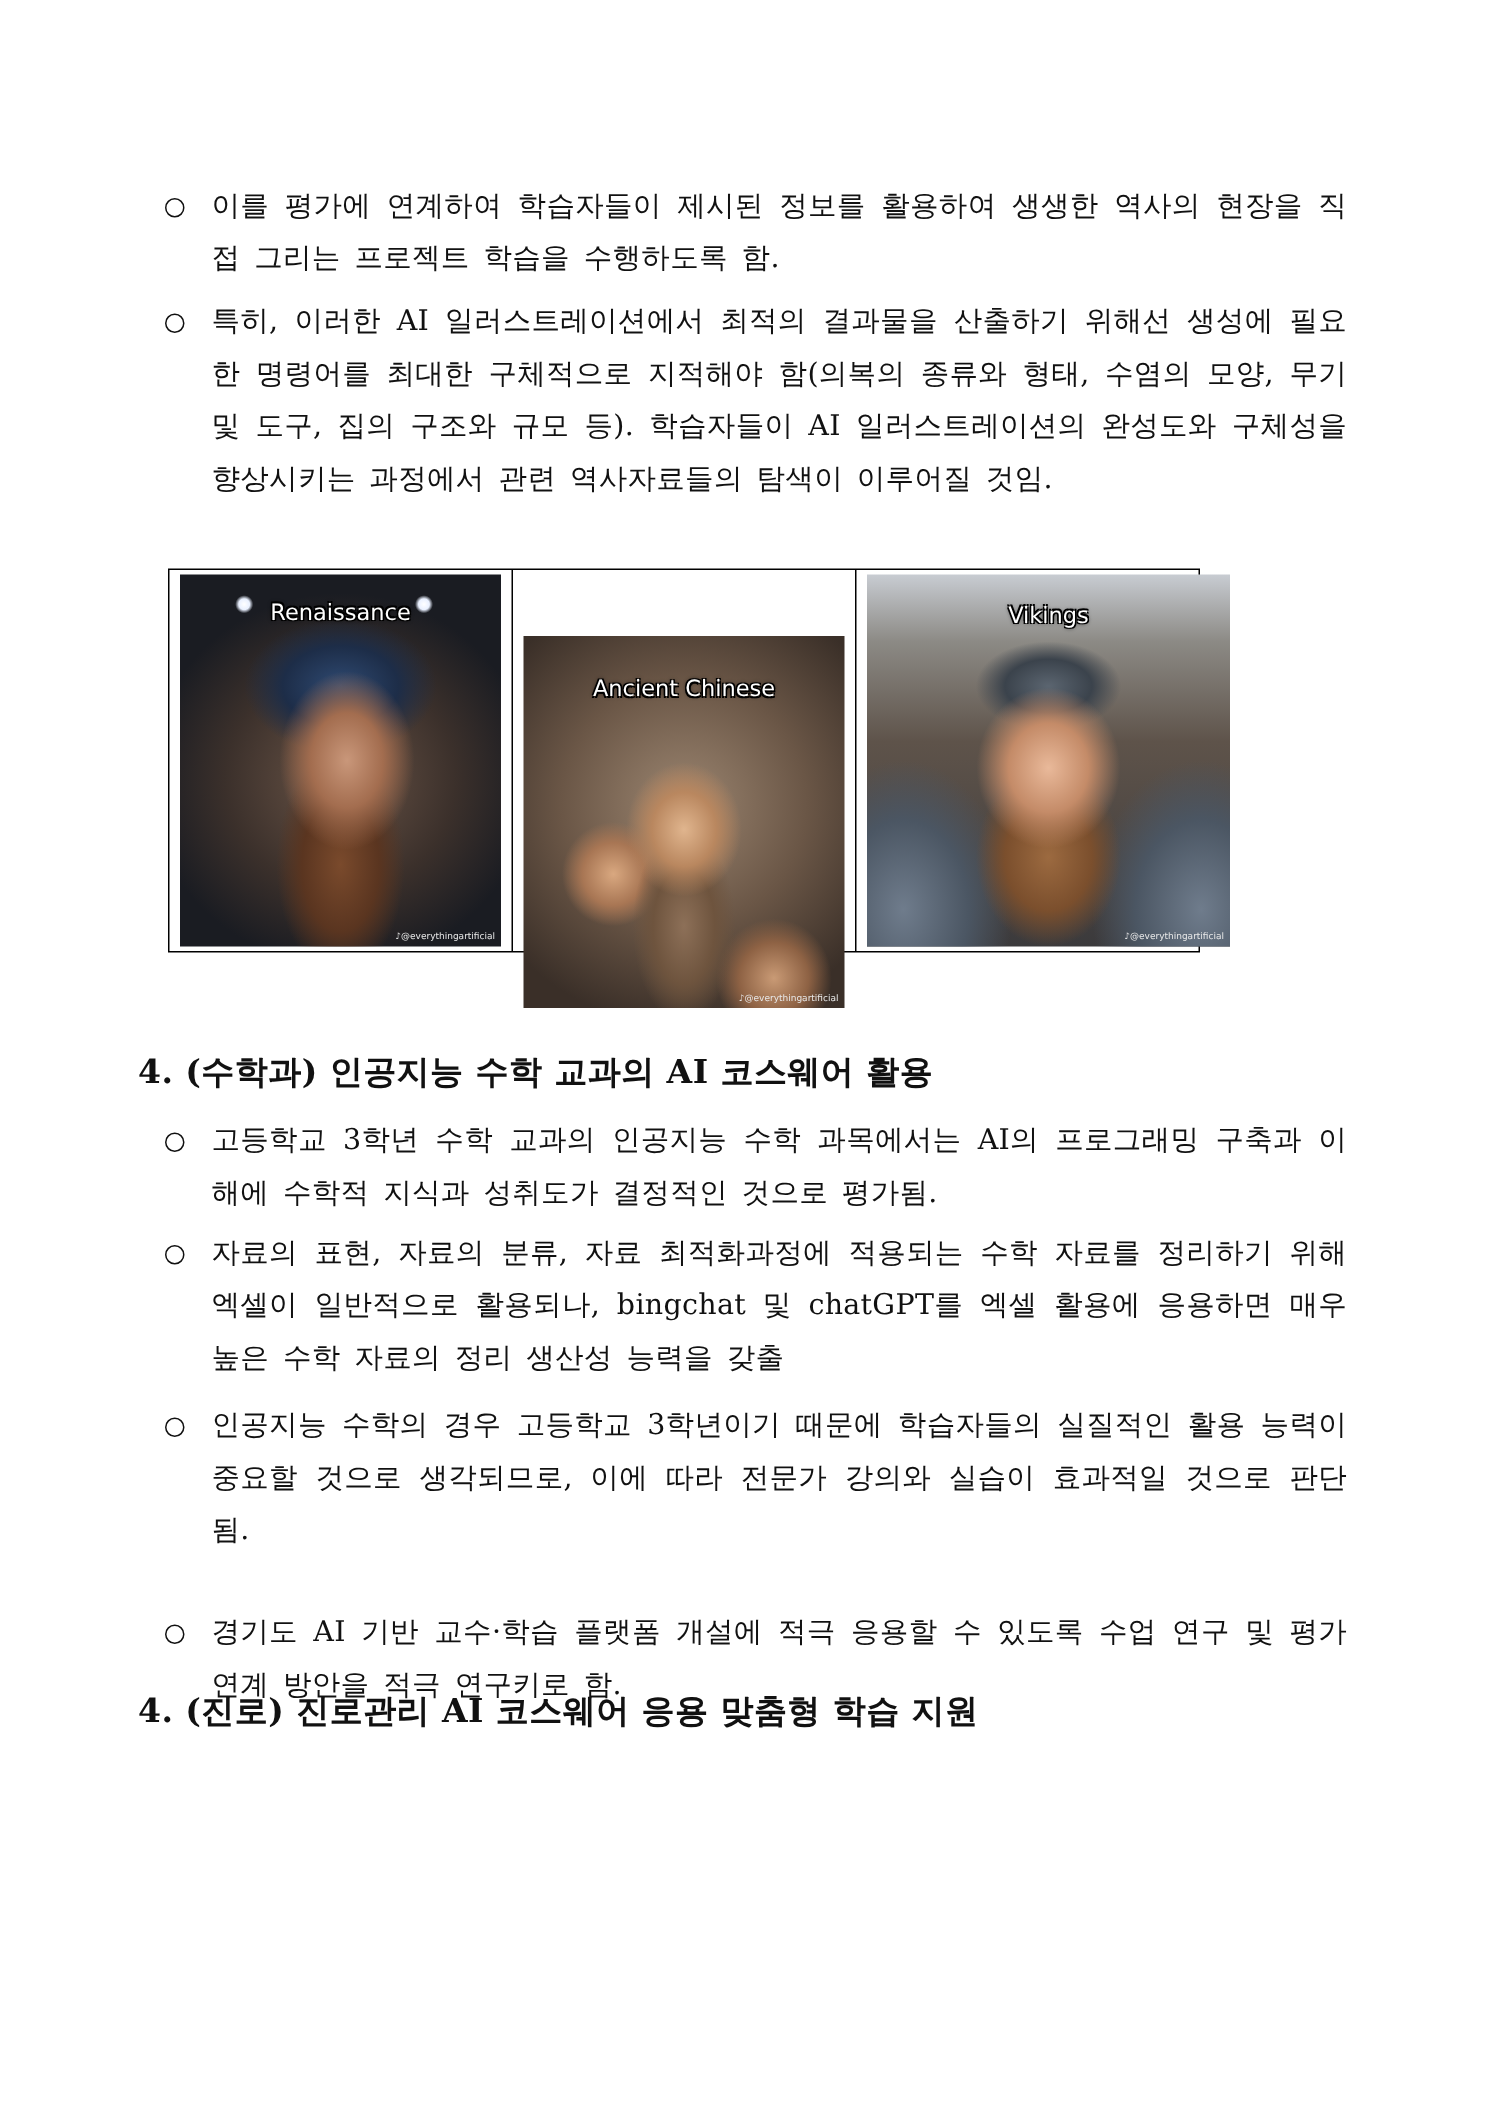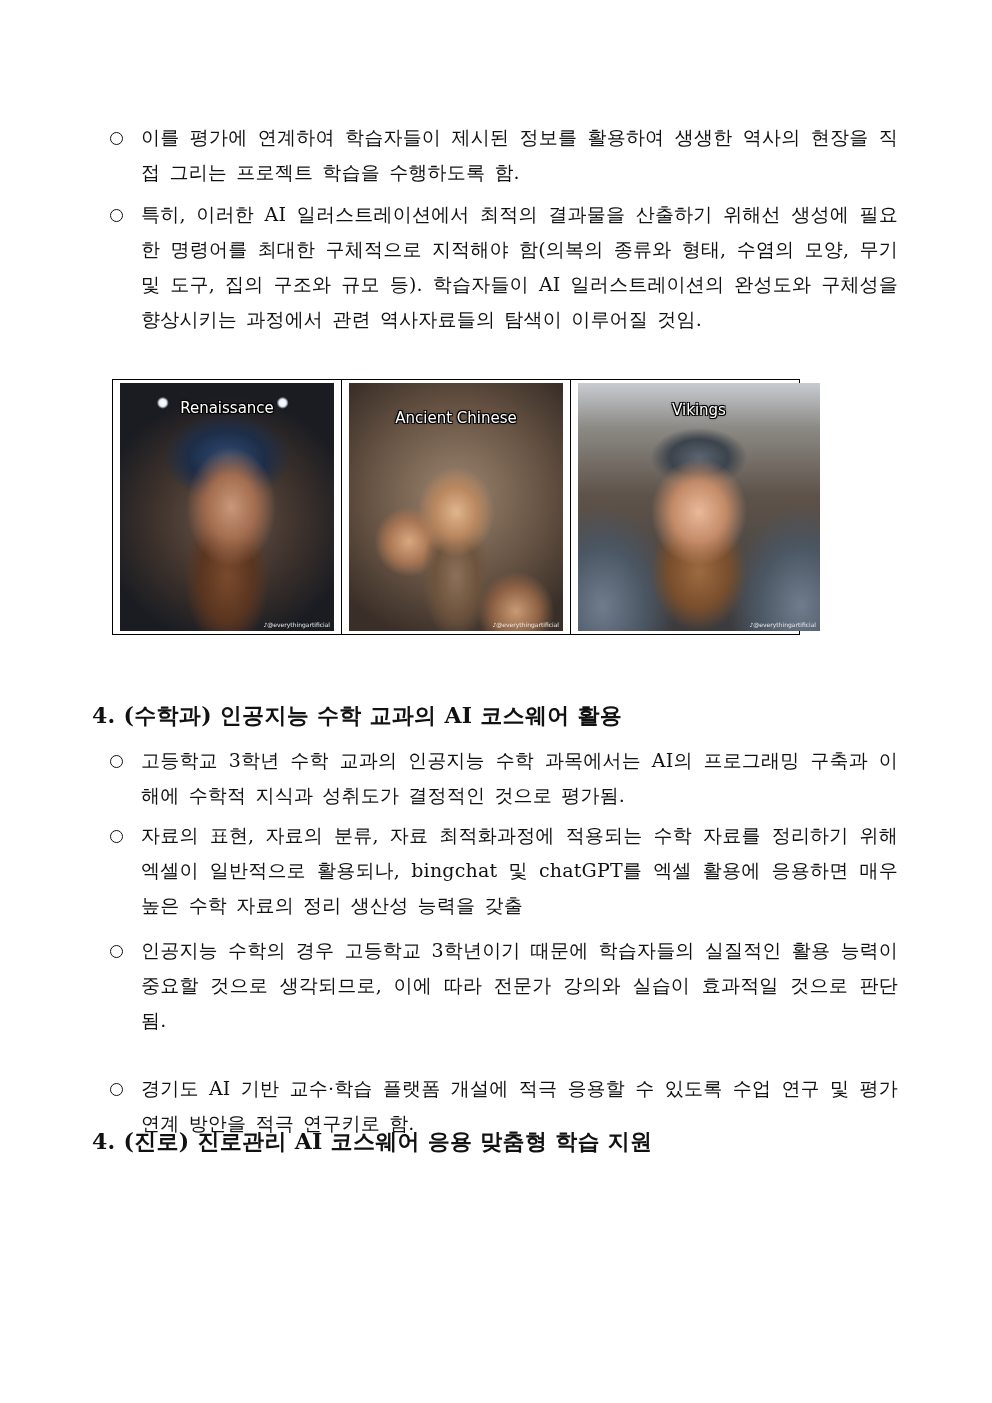--- a/index.html
+++ b/index.html
@@ -56,20 +56,21 @@
       radial-gradient(circle 6px at 76% 8%, #ffffff 0%, #e9f0ff 60%, transparent 100%),
       radial-gradient(ellipse 60% 50% at 50% 55%, #6b5547 0%, #3b302b 60%, #1a1c22 100%);
   }
   .photo.chn {
     background:
       radial-gradient(ellipse 20% 20% at 50% 52%, #e0b58e 0%, #b9875f 50%, transparent 90%),
       radial-gradient(ellipse 16% 26% at 50% 78%, #8d7058 0%, #6e543e 60%, transparent 100%),
       radial-gradient(ellipse 16% 14% at 28% 64%, #d9a880 0%, #a87654 60%, transparent 100%),
       radial-gradient(ellipse 18% 16% at 78% 92%, #c99a75 0%, #8e6244 60%, transparent 100%),
       radial-gradient(ellipse 70% 60% at 50% 45%, #9b8570 0%, #6a5646 55%, #3a2f28 100%);
+    margin-top: 41px;
   }
   .photo.vik {
     background:
       radial-gradient(ellipse 22% 24% at 50% 52%, #e9b99a 0%, #c48b68 50%, transparent 90%),
       radial-gradient(ellipse 20% 12% at 50% 30%, #5b6570 0%, #3b434c 60%, transparent 100%),
       radial-gradient(ellipse 20% 24% at 50% 76%, #9c6a40 0%, #7b4f2d 60%, transparent 100%),
       radial-gradient(ellipse 30% 40% at 10% 90%, #6f7c8c 0%, #4b5663 60%, transparent 100%),
       radial-gradient(ellipse 30% 40% at 92% 90%, #6f7c8c 0%, #4b5663 60%, transparent 100%),
       linear-gradient(180deg, #c8ccd2 0%, #8c8a85 18%, #5e534a 45%, #3b3a3c 100%);
     padding-left: 28px;

